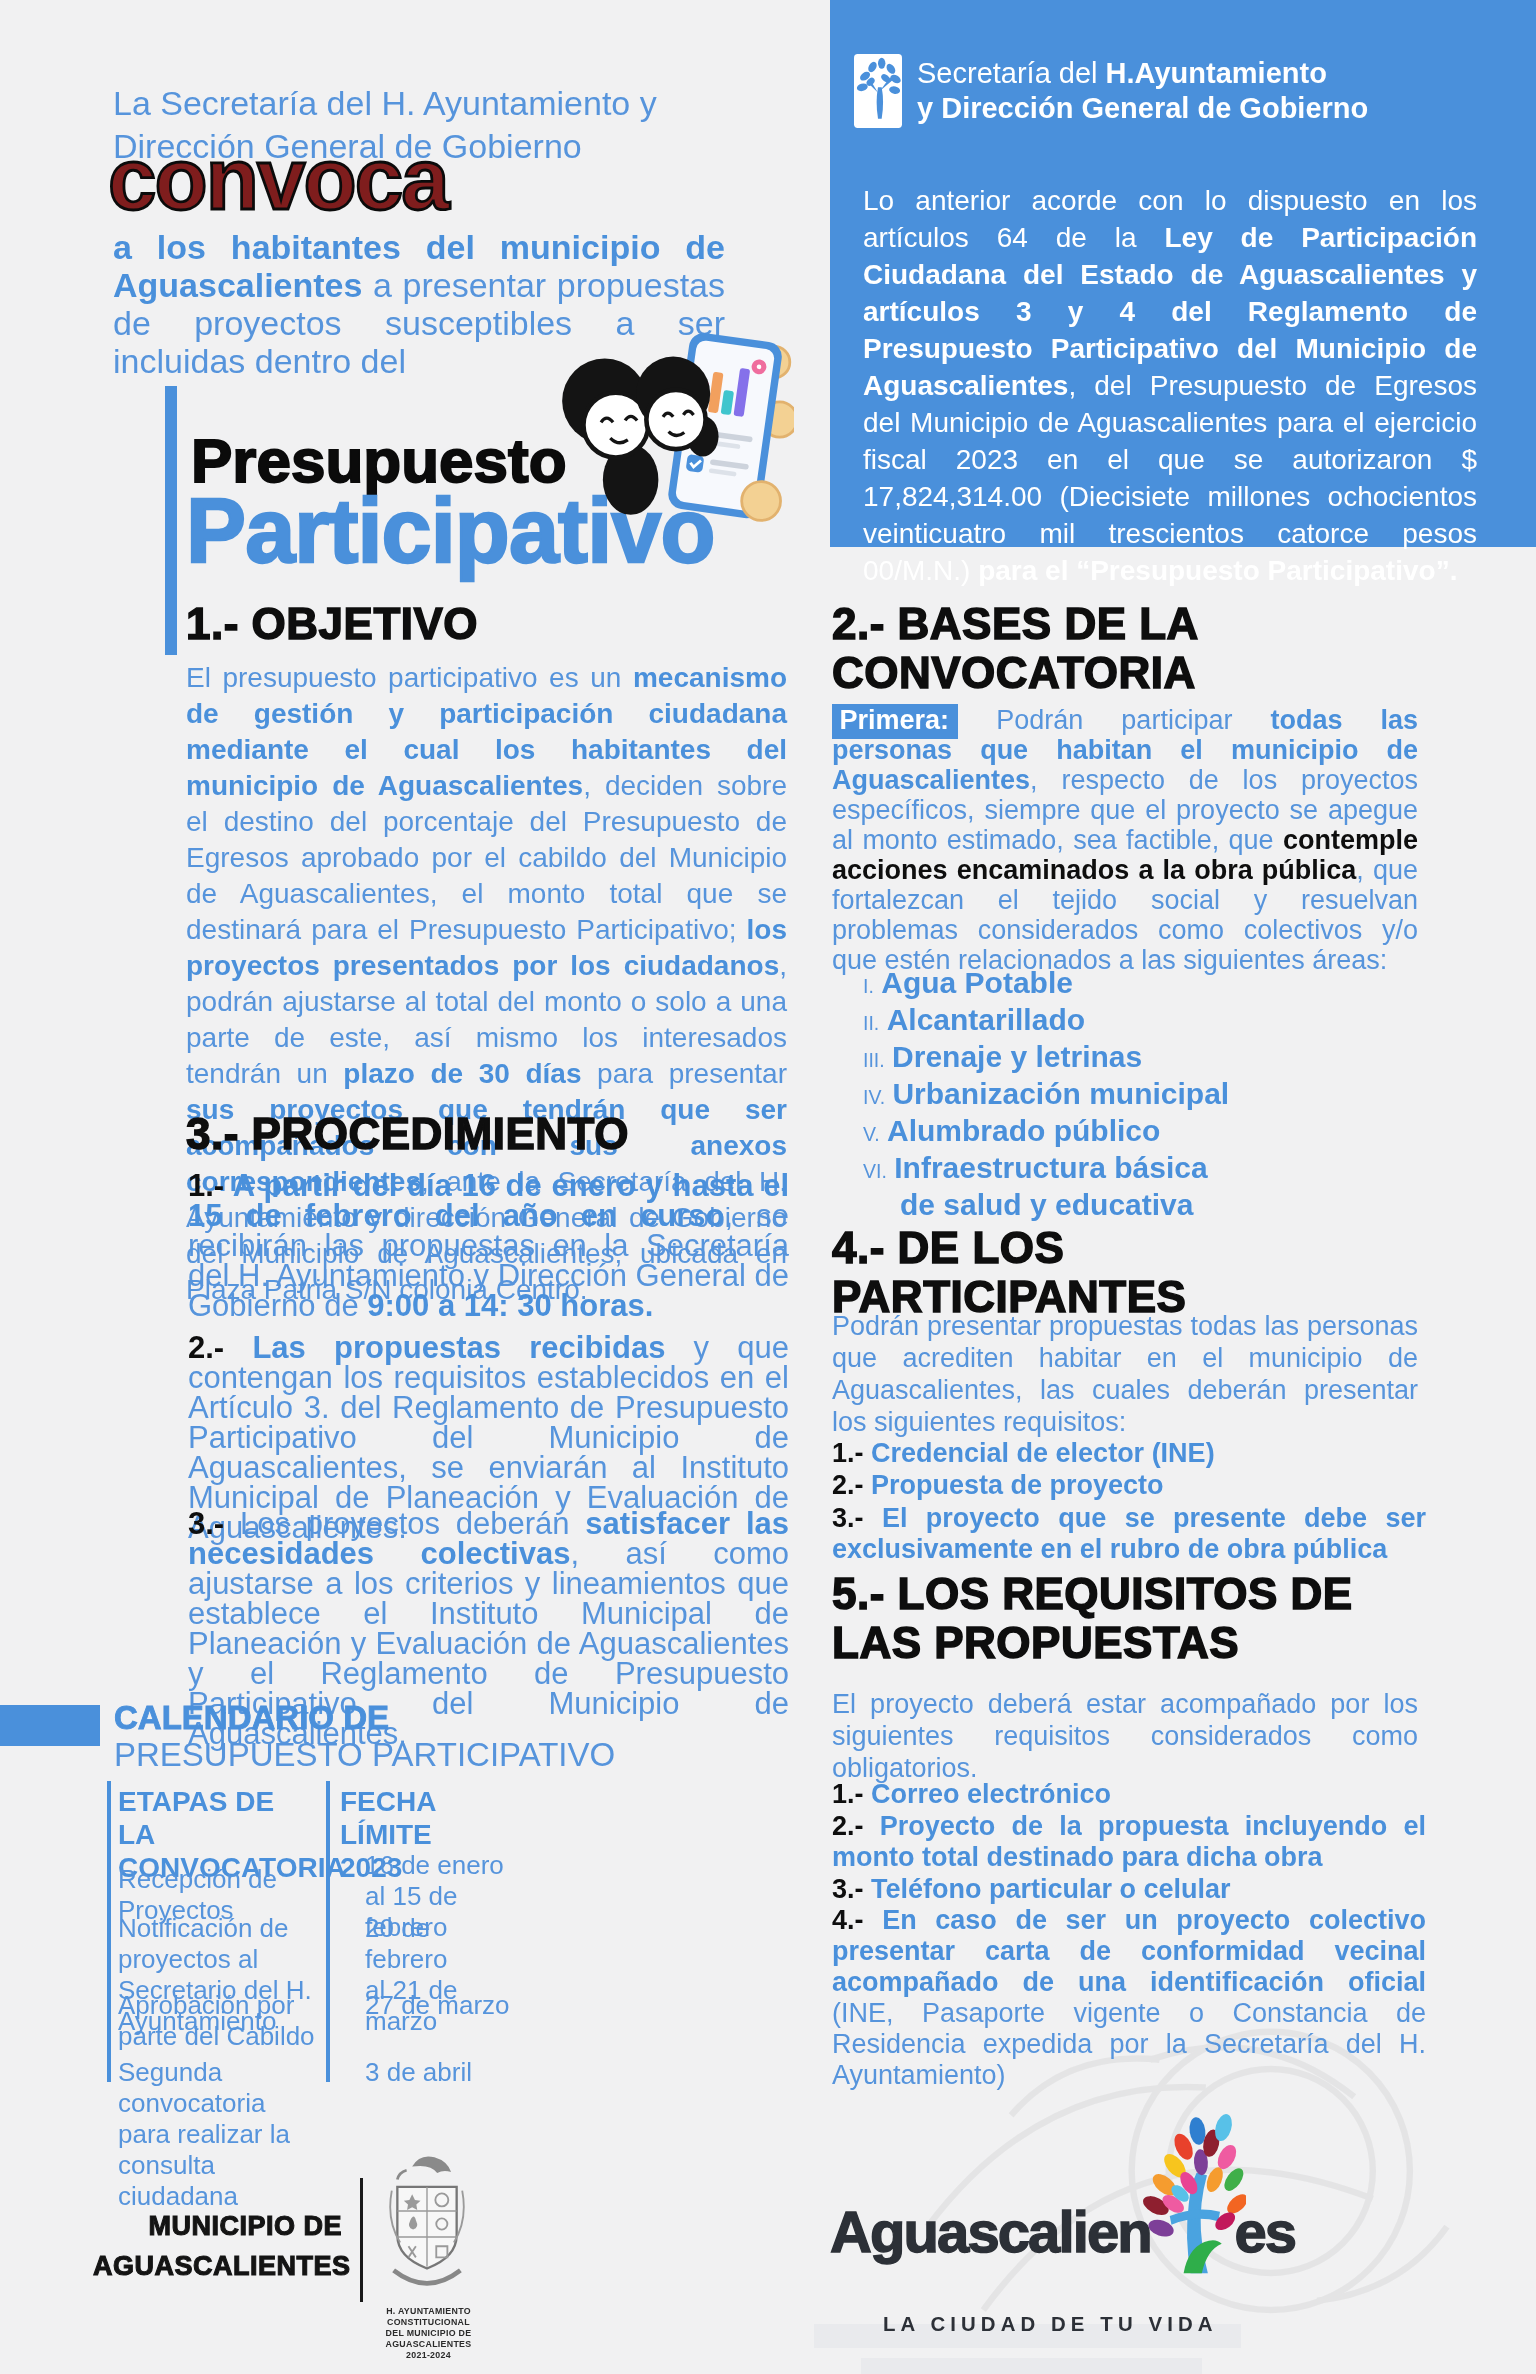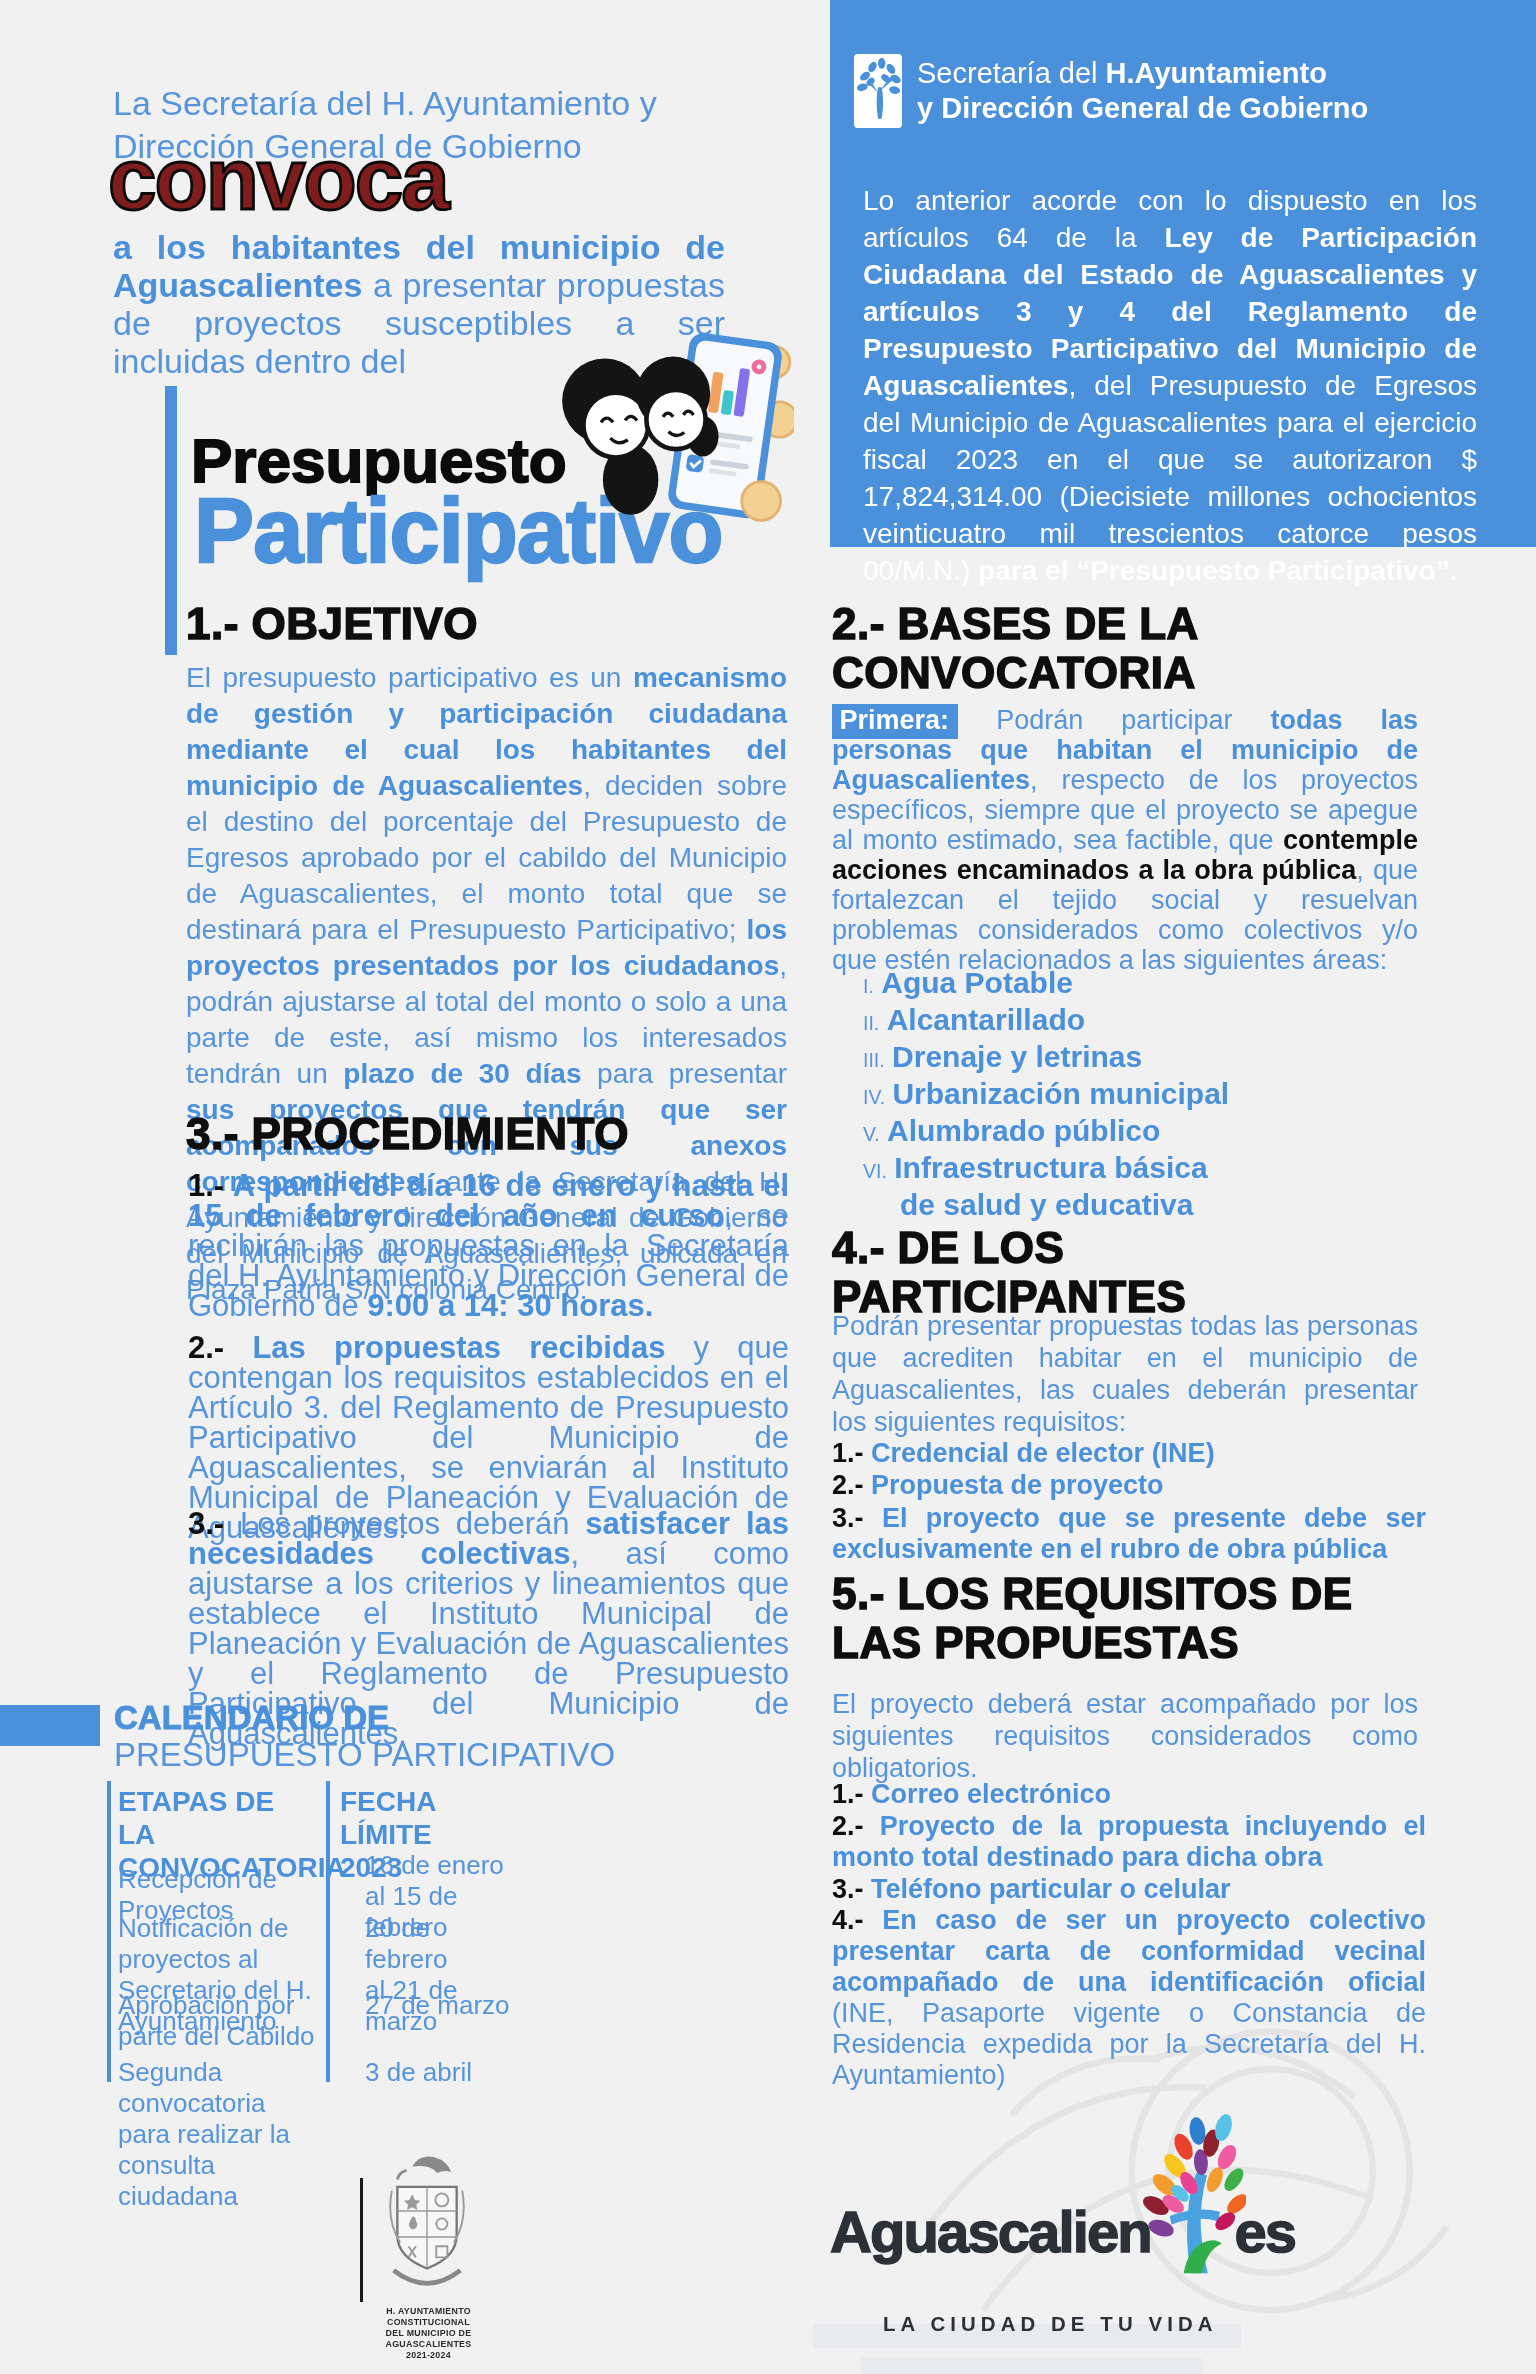--- a/index.html
+++ b/index.html
@@ -19,21 +19,21 @@
   .run-hl{color:#fff;font-weight:bold;background:var(--blue);padding:0.9px 9.3px 3.7px 7.4px;}
   .run-w{color:#fff;}
   .run-wb{color:#fff;font-weight:bold;}
   
   .intro-pre{left:113px;top:82px;width:612px;font-size:34px;line-height:43px;color:var(--tblue);}
   .convoca{left:108px;top:135px;font-size:87px;line-height:87px;font-weight:bold;color:#7f1d1d;
            -webkit-text-stroke:2.8px #0b0b0b;letter-spacing:-1.9px;}
   .intro-call{left:113px;top:228px;width:612px;font-size:34px;line-height:38px;}
   .title-bar{left:165px;top:386px;width:12px;height:269px;background:var(--blue);}
   .title1{left:191px;top:425px;font-size:62px;font-weight:bold;color:#0b0b0b;-webkit-text-stroke:1.9px #0b0b0b;}
-  .title2{left:186px;top:480px;font-size:90px;font-weight:bold;color:var(--blue);-webkit-text-stroke:2.3px var(--blue);letter-spacing:-0.9px;margin-left:8px;}
+  .title2{left:186px;top:480px;font-size:90px;font-weight:bold;color:var(--blue);-webkit-text-stroke:2.3px var(--blue);letter-spacing:-0.9px;}
   .illu{left:545px;top:327px;width:249px;height:211px;}
   
   .hbox{left:830px;top:0;width:706px;height:547px;background:var(--blue);}
   .brand-row{position:absolute;left:24px;top:54px;display:flex;align-items:center;}
   .brand-logo{width:48px;height:74px;flex:0 0 auto;}
   .brand-text{margin-left:15px;font-size:29px;line-height:35px;color:#fff;}
   .brand-text .bold{font-weight:bold;}
   .legal{position:absolute;left:33px;top:182px;width:614px;font-size:28px;line-height:37px;text-align:justify;}
   
   .h-sec{font-weight:bold;color:var(--ink);-webkit-text-stroke:1.5px var(--ink);font-size:44px;line-height:49px;letter-spacing:0.5px;}
@@ -240,20 +240,22 @@
   <div class="abs req-item pi-3"><span class="run-k">3.- </span><span class="run-b">El proyecto que se presente debe ser exclusivamente en el rubro de obra pública</span></div>
 
   <div class="abs h-sec h5-req prewrap">5.- LOS REQUISITOS DE
 LAS PROPUESTAS</div>
   <div class="abs p-req p-just">El proyecto deberá estar acompañado por los siguientes requisitos considerados como obligatorios.</div>
   <div class="abs req-item ri-1"><span class="run-k">1.- </span><span class="run-b">Correo electrónico</span></div>
   <div class="abs req-item ri-2"><span class="run-k">2.- </span><span class="run-b">Proyecto de la propuesta incluyendo el monto total destinado para dicha obra</span></div>
   <div class="abs req-item ri-3"><span class="run-k">3.- </span><span class="run-b">Teléfono particular o celular</span></div>
   <div class="abs req-item ri-4"><span class="run-k">4.- </span><span class="run-b">En caso de ser un proyecto colectivo presentar carta de conformidad vecinal acompañado de una identificación oficial</span><span class="run-r"> (INE, Pasaporte vigente o Constancia de Residencia expedida por la Secretaría del H. Ayuntamiento)</span></div>
 
+  <div class="abs muni prewrap">MUNICIPIO DE
+AGUASCALIENTES</div>
   <div class="abs fdivider"></div>
   <svg class="abs seal" viewBox="0 0 88 164">
     <path d="M28 20 q8 -14 24 -10 q14 4 18 16 q-8 -3 -15 1 q-7 -10 -27 -7 z" fill="#8a8a8a"></path>
     <path d="M22 24 q-8 2 -10 10" stroke="#8a8a8a" stroke-width="3" fill="none"></path>
     <path d="M12 42 h64 v52 q0 24 -32 36 q-32 -12 -32 -36 z" fill="#f7f7f7" stroke="#777" stroke-width="2.5"></path>
     <path d="M44 42 v86 M12 68 h64 M12 96 h64" stroke="#9a9a9a" stroke-width="1.5" fill="none"></path>
     <path d="M28 50 l3 6 6 1 -4.5 4 1 6 -5.5 -3 -5.5 3 1 -6 -4.5 -4 6 -1 z" fill="#9a9a9a"></path>
     <circle cx="60" cy="56" r="7" fill="none" stroke="#9a9a9a" stroke-width="2"></circle>
     <path d="M26 78 q4 -8 6 0 q4 8 -3 10 q-7 -2 -3 -10 z" fill="#9a9a9a"></path>
     <circle cx="60" cy="82" r="6" fill="none" stroke="#9a9a9a" stroke-width="2"></circle>

